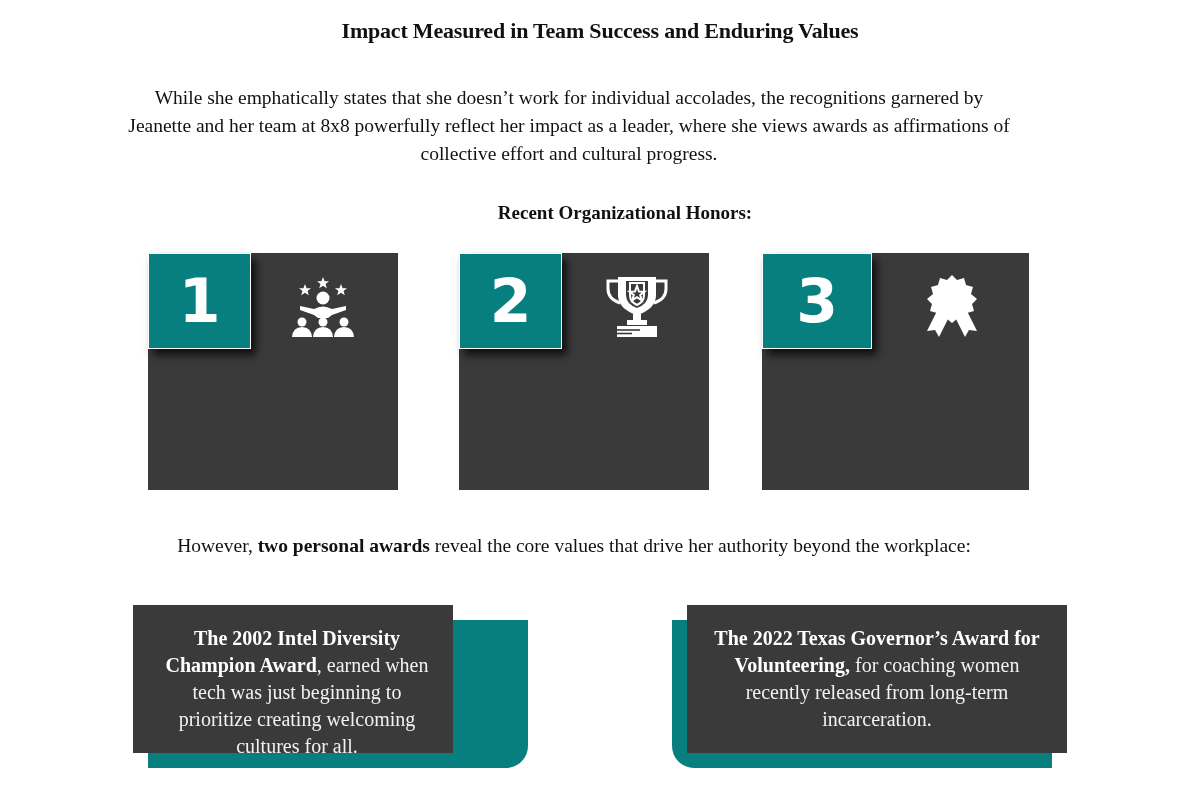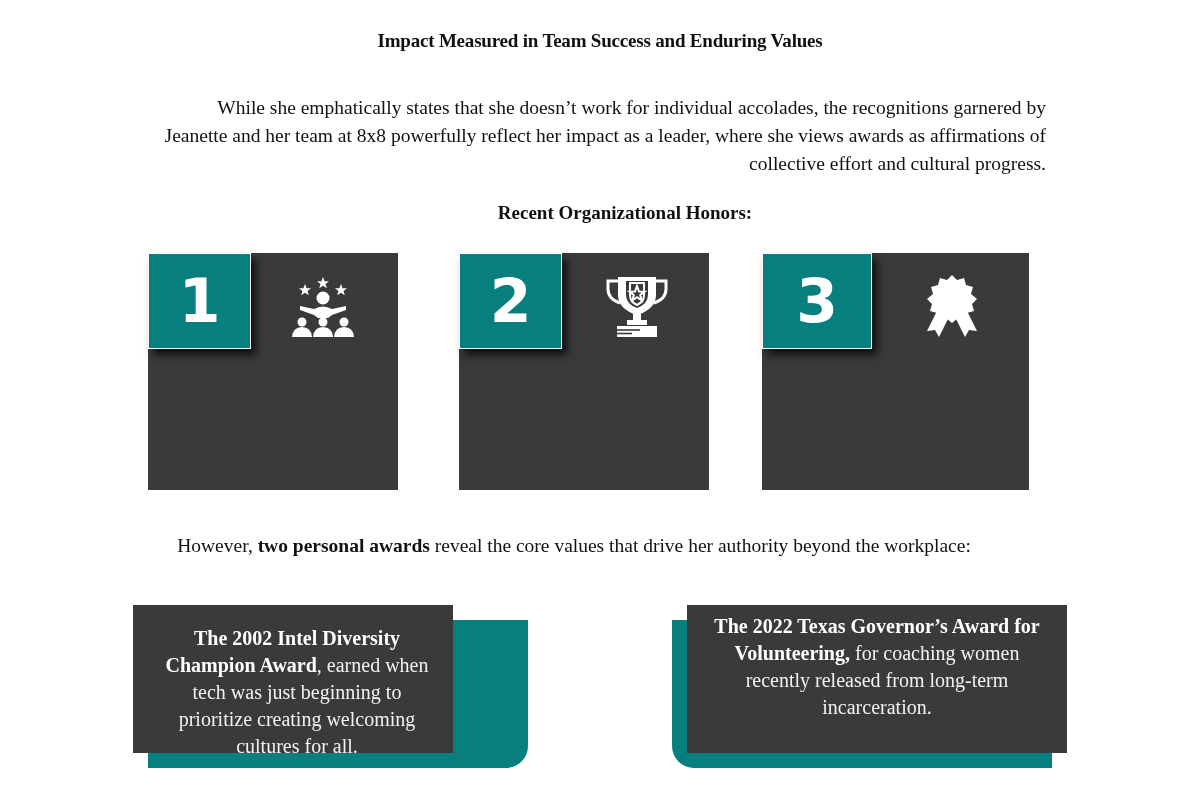--- a/index.html
+++ b/index.html
@@ -2,26 +2,26 @@
 <html><head>
 <meta charset="utf-8">
 <style>
   html, body { margin: 0; padding: 0; }
   body {
     width: 1200px; height: 800px; background: #ffffff; position: relative;
     font-family: "Liberation Serif", "DejaVu Serif", serif; color: #111;
     overflow: hidden;
   }
   .title {
-    position: absolute; top: 30px; left: 0; width: 1200px; text-align: center;
-    font-weight: bold; font-size: 19px; letter-spacing: -0.2px;
+    position: absolute; top: 18px; left: 0; width: 1200px; text-align: center;
+    font-weight: bold; font-size: 22px; letter-spacing: -0.2px;
   }
   .intro {
-    position: absolute; top: 84px; left: 156px; width: 890px; text-align: right;
-    font-size: 19.5px; line-height: 28px; margin-top: 10px;
+    position: absolute; top: 84px; left: 124px; width: 890px; text-align: center;
+    font-size: 19.5px; line-height: 28px;
   }
   .subhead {
     position: absolute; top: 202px; left: 0; width: 1200px; text-align: center;
     font-weight: bold; font-size: 19px; padding-left: 25px;
   }
   .card {
     position: absolute; top: 253px; width: 250px; height: 237px;
     background: #3a3a3a;
   }
   .card .num {
@@ -114,15 +114,15 @@
 <div class="however">
   <span>However, </span><b>two personal awards</b><span> reveal the core values that drive her authority beyond the workplace:</span>
 </div>
 
 <div class="award-back" style="left:148px; top:620px; width:380px; height:148px; border-bottom-right-radius:22px;"></div>
 <div class="award-front" style="left:133px; top:605px; width:320px; height:148px; padding:20px 14px 0 22px;">
   <b>The 2002 Intel Diversity Champion Award</b><span>, earned when tech was just beginning to prioritize creating welcoming cultures for all.</span>
 </div>
 
 <div class="award-back" style="left:672px; top:620px; width:380px; height:148px; border-bottom-left-radius:22px;"></div>
-<div class="award-front" style="left:687px; top:605px; width:380px; height:148px; padding:8px 14px 0 14px;">
+<div class="award-front" style="left:687px; top:605px; width:380px; height:148px; padding:20px 14px 0 14px;">
   <b>The 2022 Texas Governor’s Award for Volunteering,</b><span> for coaching women recently released from long-term incarceration.</span>
 </div>
 
 </body></html>

